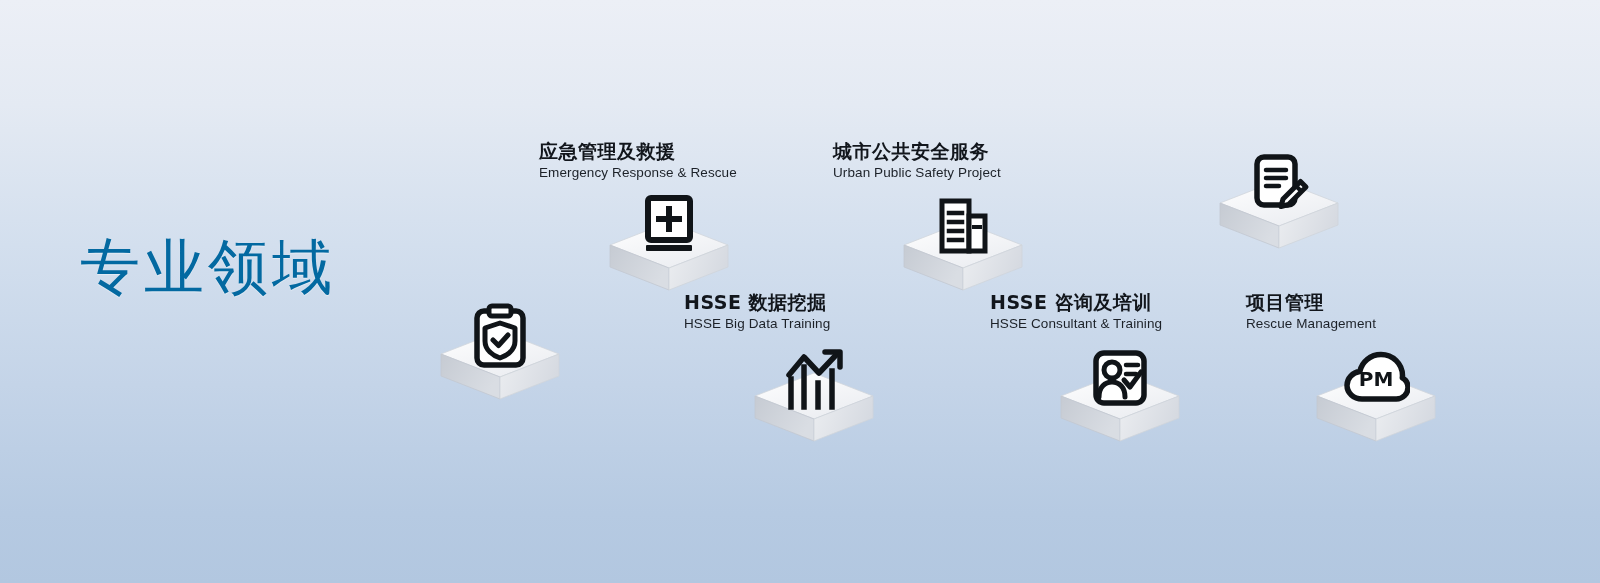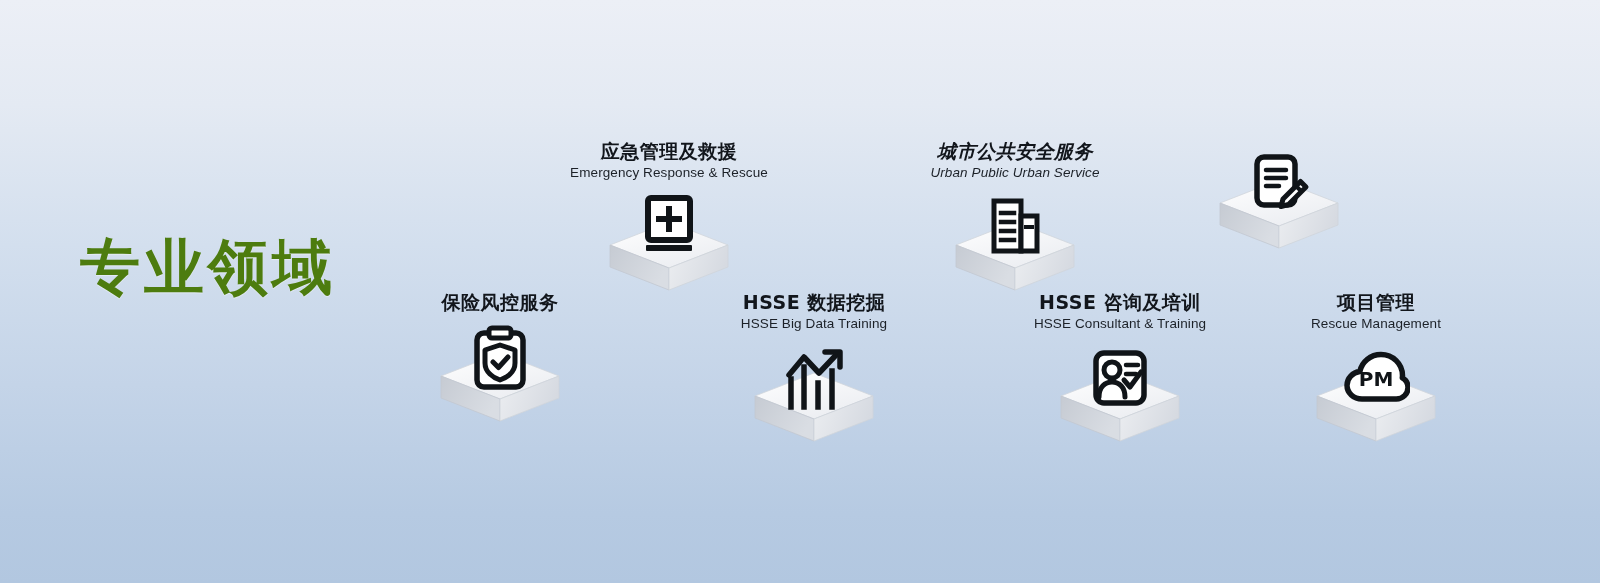--- a/index.html
+++ b/index.html
@@ -8,29 +8,29 @@
     width:1600px;height:583px;overflow:hidden;
     font-family:"Liberation Sans","DejaVu Sans",sans-serif;
     background:linear-gradient(to bottom,#eceff6 0%,#e4eaf3 18%,#d3dfee 42%,#c4d4e8 66%,#b6cae2 88%,#b2c7e0 100%);
     position:relative;
   }
   .stage{position:absolute;left:0;top:0;width:1600px;height:583px;}
 
   
   .heading{
     position:absolute;left:80px;top:228px;
-    font-size:60px;font-weight:bold;letter-spacing:4px;
-    color:#4d7c0f;
+    font-size:60px;font-weight:normal;letter-spacing:4px;
+    color:#0369a1;
     font-family:"DejaVu Sans","Liberation Sans",sans-serif;
     white-space:nowrap;
     text-shadow:0 1px 1px rgba(255,255,255,.45);
   }
 
   
-  .item{position:absolute;width:260px;margin-left:-130px;text-align:center;}
+  .item{position:absolute;width:260px;margin-left:-130px;}
   .item .t-cn{
     font-size:19px;font-weight:bold;color:#12161c;
     letter-spacing:.5px;line-height:22px;white-space:nowrap;
     font-family:"DejaVu Sans","Liberation Sans",sans-serif;
   }
   .item .t-en{
     font-size:13.5px;color:#1c2128;line-height:18px;margin-top:2px;
     white-space:nowrap;letter-spacing:.1px;
   }
 
@@ -86,23 +86,23 @@
           </div>
           <div class="icon">
             <svg id="tpl-first-aid-kit-icon" viewBox="0 0 68 68" xmlns="http://www.w3.org/2000/svg">
     <rect x="13" y="4" width="42" height="42" rx="3" fill="#fff" stroke="#101418" stroke-width="6"></rect>
     <path d="M34 15 V35 M24 25 H44" stroke="#101418" stroke-width="6" stroke-linecap="square"></path>
     <rect x="11" y="51" width="46" height="6" rx="1" fill="#101418"></rect>
   </svg>
           </div>
         </div>
       </div>
-      <div class="item row-top" style="left: 1015px; font-style: italic;">
+      <div class="item row-top" style="left: 963px;">
         <div class="t-cn">城市公共安全服务</div>
-        <div class="t-en">Urban Public Urban Service</div>
+        <div class="t-en">Urban Public Safety Project</div>
         <div class="pad-wrap">
           <div class="pad">
   <svg viewBox="0 0 124 76" width="124" height="76" xmlns="http://www.w3.org/2000/svg">
     <defs>
       <linearGradient id="pgTop" x1="0" y1="0" x2="0.6" y2="1">
         <stop offset="0" stop-color="#ffffff"></stop>
         <stop offset="1" stop-color="#eceef2"></stop>
       </linearGradient>
       <linearGradient id="pgLeft" x1="0" y1="0" x2="1" y2="0.4">
         <stop offset="0" stop-color="#c6cbd3"></stop>
@@ -165,21 +165,20 @@
             <svg id="tpl-document-pencil-icon" viewBox="0 0 68 68" xmlns="http://www.w3.org/2000/svg">
     <rect x="12" y="5" width="38" height="48" rx="7" fill="#fff" stroke="#101418" stroke-width="5.5"></rect>
     <path d="M21 18 H41 M21 26 H41 M21 34 H34" stroke="#101418" stroke-width="4.5" stroke-linecap="round"></path>
     <path d="M55.5 29.5 L61 35 L43.5 52.5 L36 54.5 L38 47 Z" fill="#fff" stroke="#101418" stroke-width="5" stroke-linejoin="round"></path>
     <path d="M51 34 L56.5 39.5" stroke="#101418" stroke-width="4"></path>
   </svg>
           </div>
         </div>
       </div>
       <div class="item row-bot" style="left: 500px;">
-        <div class="t-cn">保险风控服务</div>
         <div class="pad-wrap">
           <div class="pad">
   <svg viewBox="0 0 124 76" width="124" height="76" xmlns="http://www.w3.org/2000/svg">
     <defs>
       <linearGradient id="pgTop" x1="0" y1="0" x2="0.6" y2="1">
         <stop offset="0" stop-color="#ffffff"></stop>
         <stop offset="1" stop-color="#eceef2"></stop>
       </linearGradient>
       <linearGradient id="pgLeft" x1="0" y1="0" x2="1" y2="0.4">
         <stop offset="0" stop-color="#c6cbd3"></stop>

